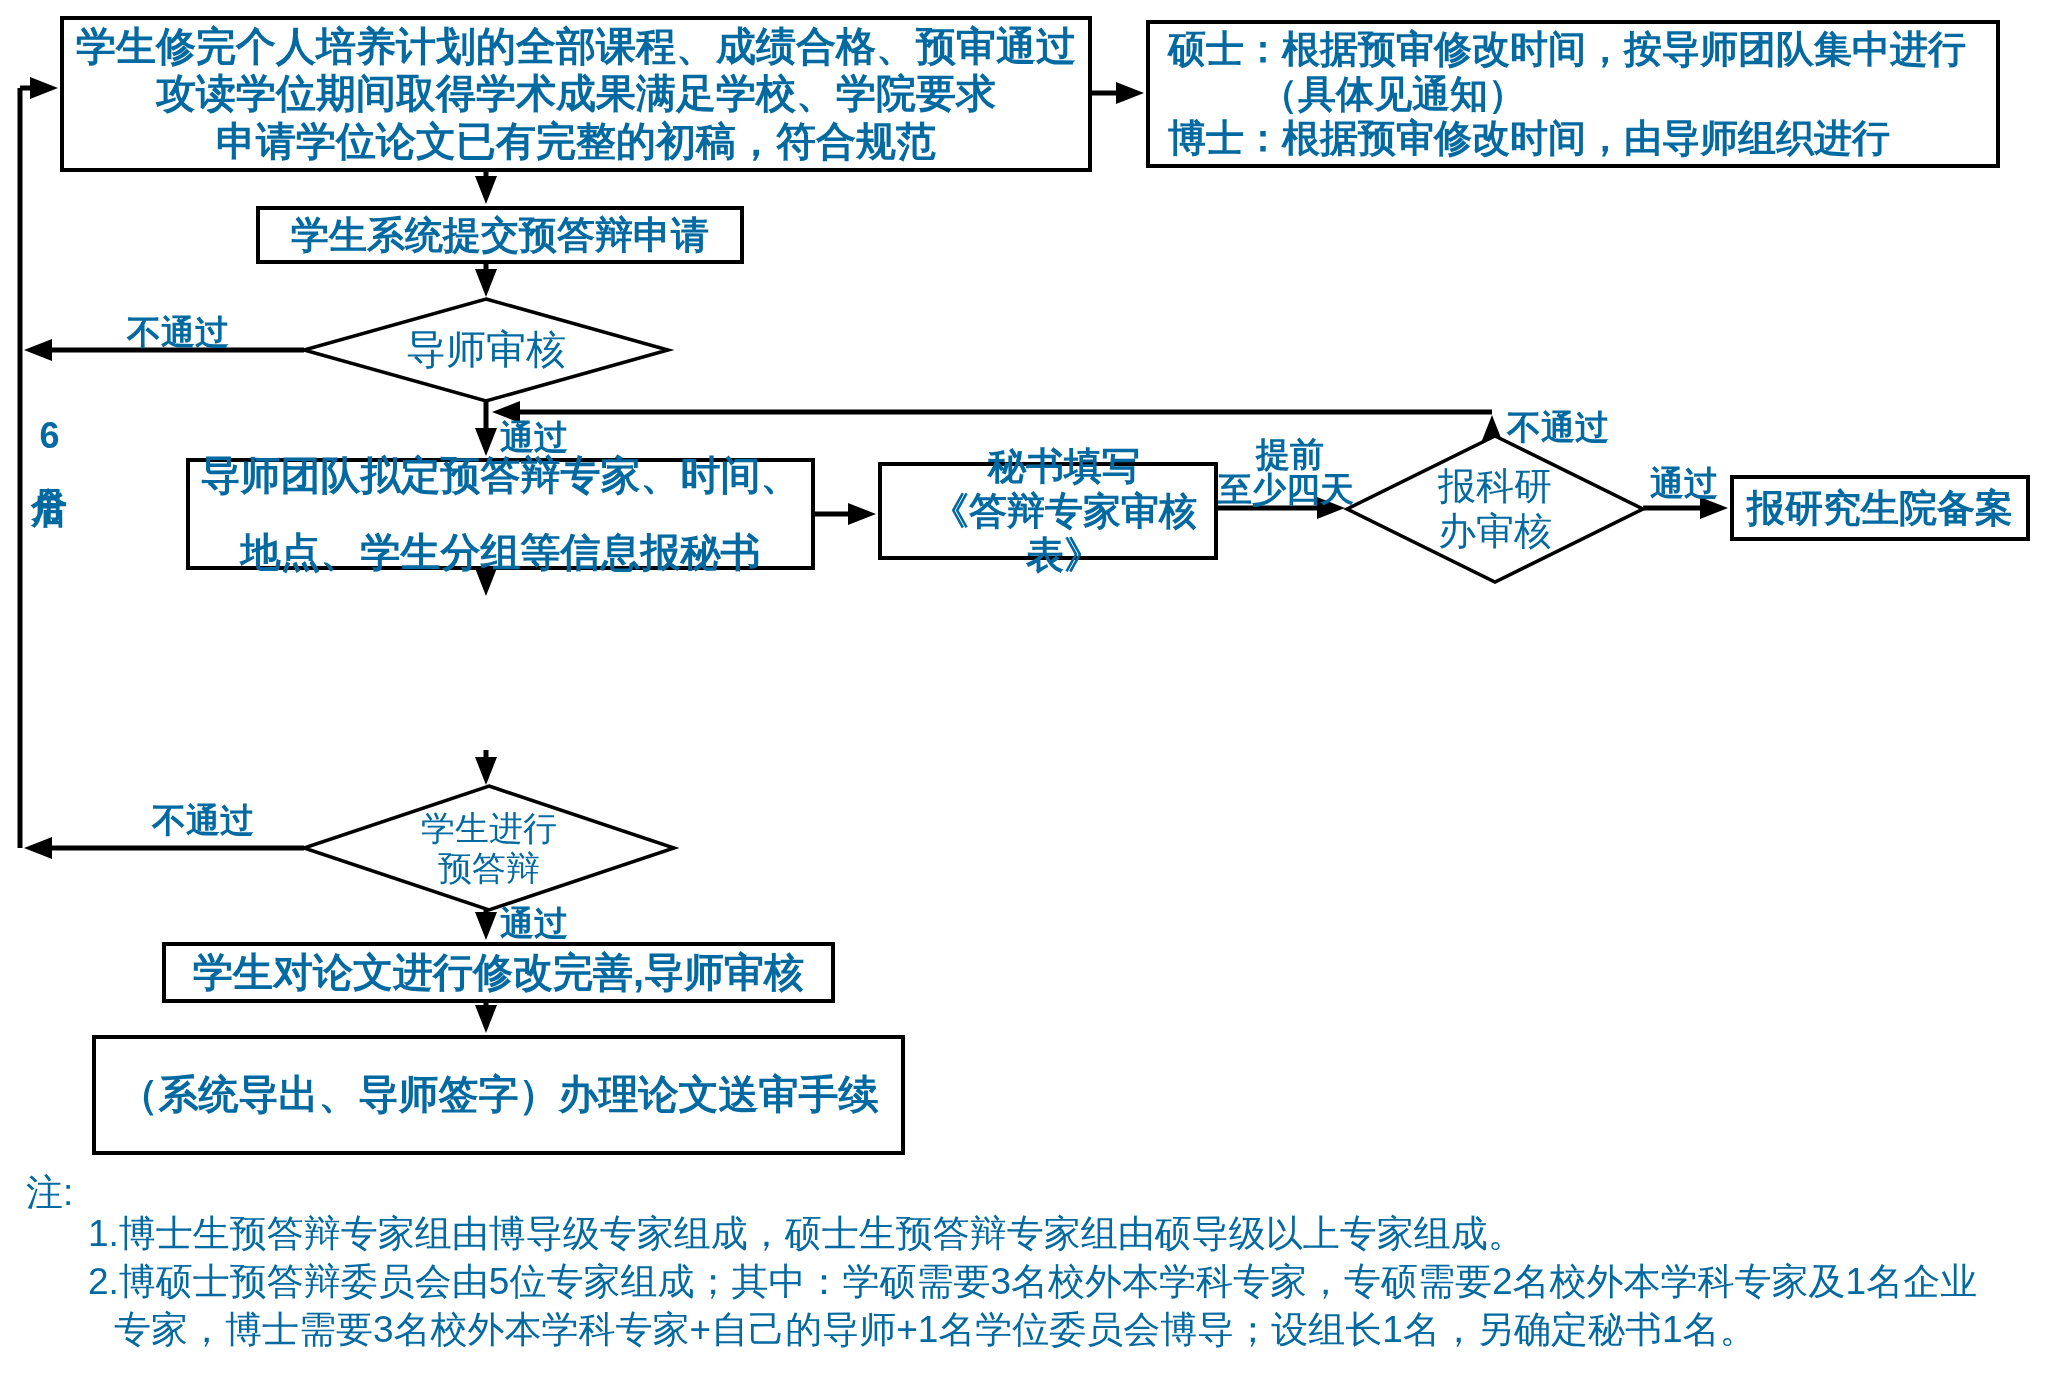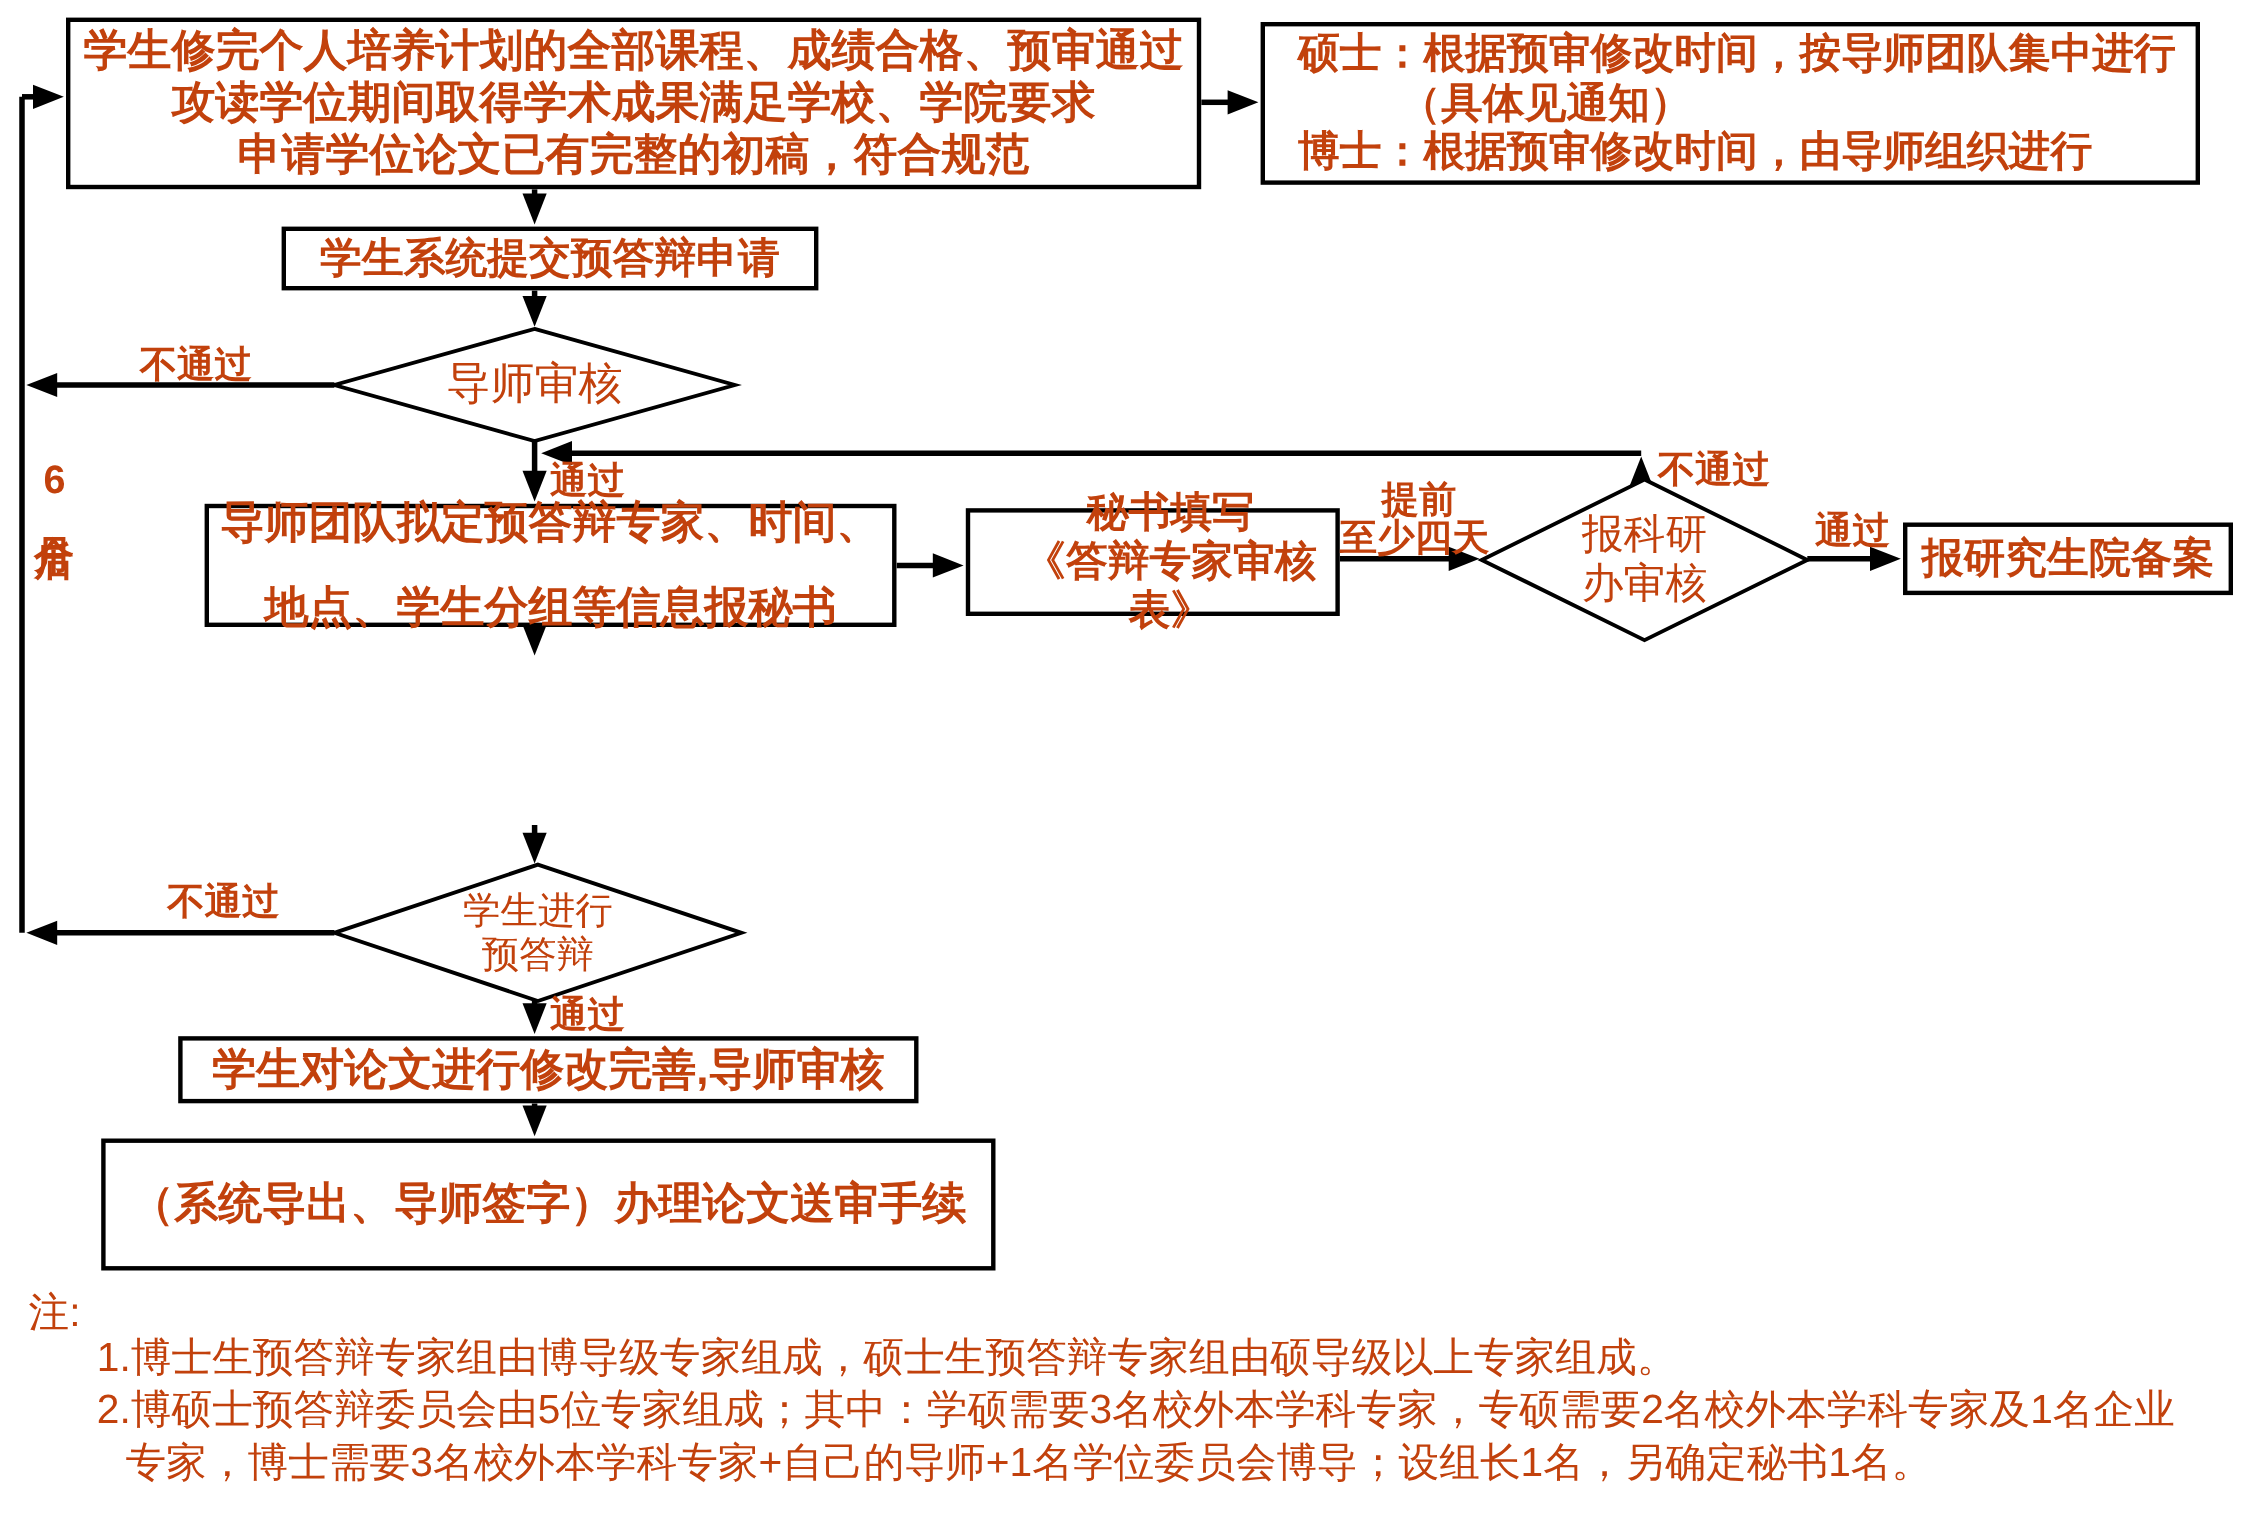--- a/index.html
+++ b/index.html
@@ -1,17 +1,17 @@
 <!DOCTYPE html>
 <html><head>
 <meta charset="utf-8">
 <style>
   html,body{margin:0;padding:0;}
   #canvas{position:relative;width:2048px;height:1400px;background:#ffffff;overflow:hidden;
-          font-family:"Liberation Sans","DejaVu Sans",sans-serif;color:#c2410c;}
+          font-family:"Liberation Sans","DejaVu Sans",sans-serif;color:#0369a1;}
   #wires{position:absolute;left:0;top:0;z-index:1;}
   .box{position:absolute;z-index:2;background:#fff;border:4px solid #000;box-sizing:border-box;
        display:flex;flex-direction:column;align-items:center;justify-content:center;
        font-weight:700;text-align:center;line-height:1.18;}
   .dtext{position:absolute;z-index:3;display:flex;flex-direction:column;align-items:center;justify-content:center;
        font-weight:400;text-align:center;line-height:1.18;}
   .elabel{position:absolute;z-index:3;font-weight:700;white-space:nowrap;line-height:1;}
   .vlabel{position:absolute;z-index:3;font-weight:700;writing-mode:vertical-rl;text-orientation:upright;letter-spacing:2px;}
   .notes{position:absolute;z-index:2;font-weight:400;}
 </style>
@@ -64,21 +64,21 @@
       <polygon points="489,786 674,848 489,910 304,848"></polygon>
     </g>
   </svg>
 
   <div class="box" style="left:60px;top:16px;width:1032px;height:156px;font-size:40px;">
     <div>学生修完个人培养计划的全部课程、成绩合格、预审通过</div>
     <div>攻读学位期间取得学术成果满足学校、学院要求</div>
     <div>申请学位论文已有完整的初稿，符合规范</div>
   </div>
 
-  <div class="box" style="left:1146px;top:20px;width:854px;height:148px;font-size:38px;align-items:flex-start;text-align:left;padding-left:30px;">
+  <div class="box" style="left:1146px;top:20px;width:854px;height:148px;font-size:38px;align-items:flex-start;text-align:left;padding-left:18px;">
     <div>硕士：根据预审修改时间，按导师团队集中进行</div>
     <div style="margin-left:92px;">（具体见通知）</div>
     <div>博士：根据预审修改时间，由导师组织进行</div>
   </div>
 
   <div class="box" style="left:256px;top:206px;width:488px;height:58px;font-size:38px;">
     <div>学生系统提交预答辩申请</div>
   </div>
 
   <div class="dtext" style="left:304px;top:299px;width:364px;height:102px;font-size:40px;">

